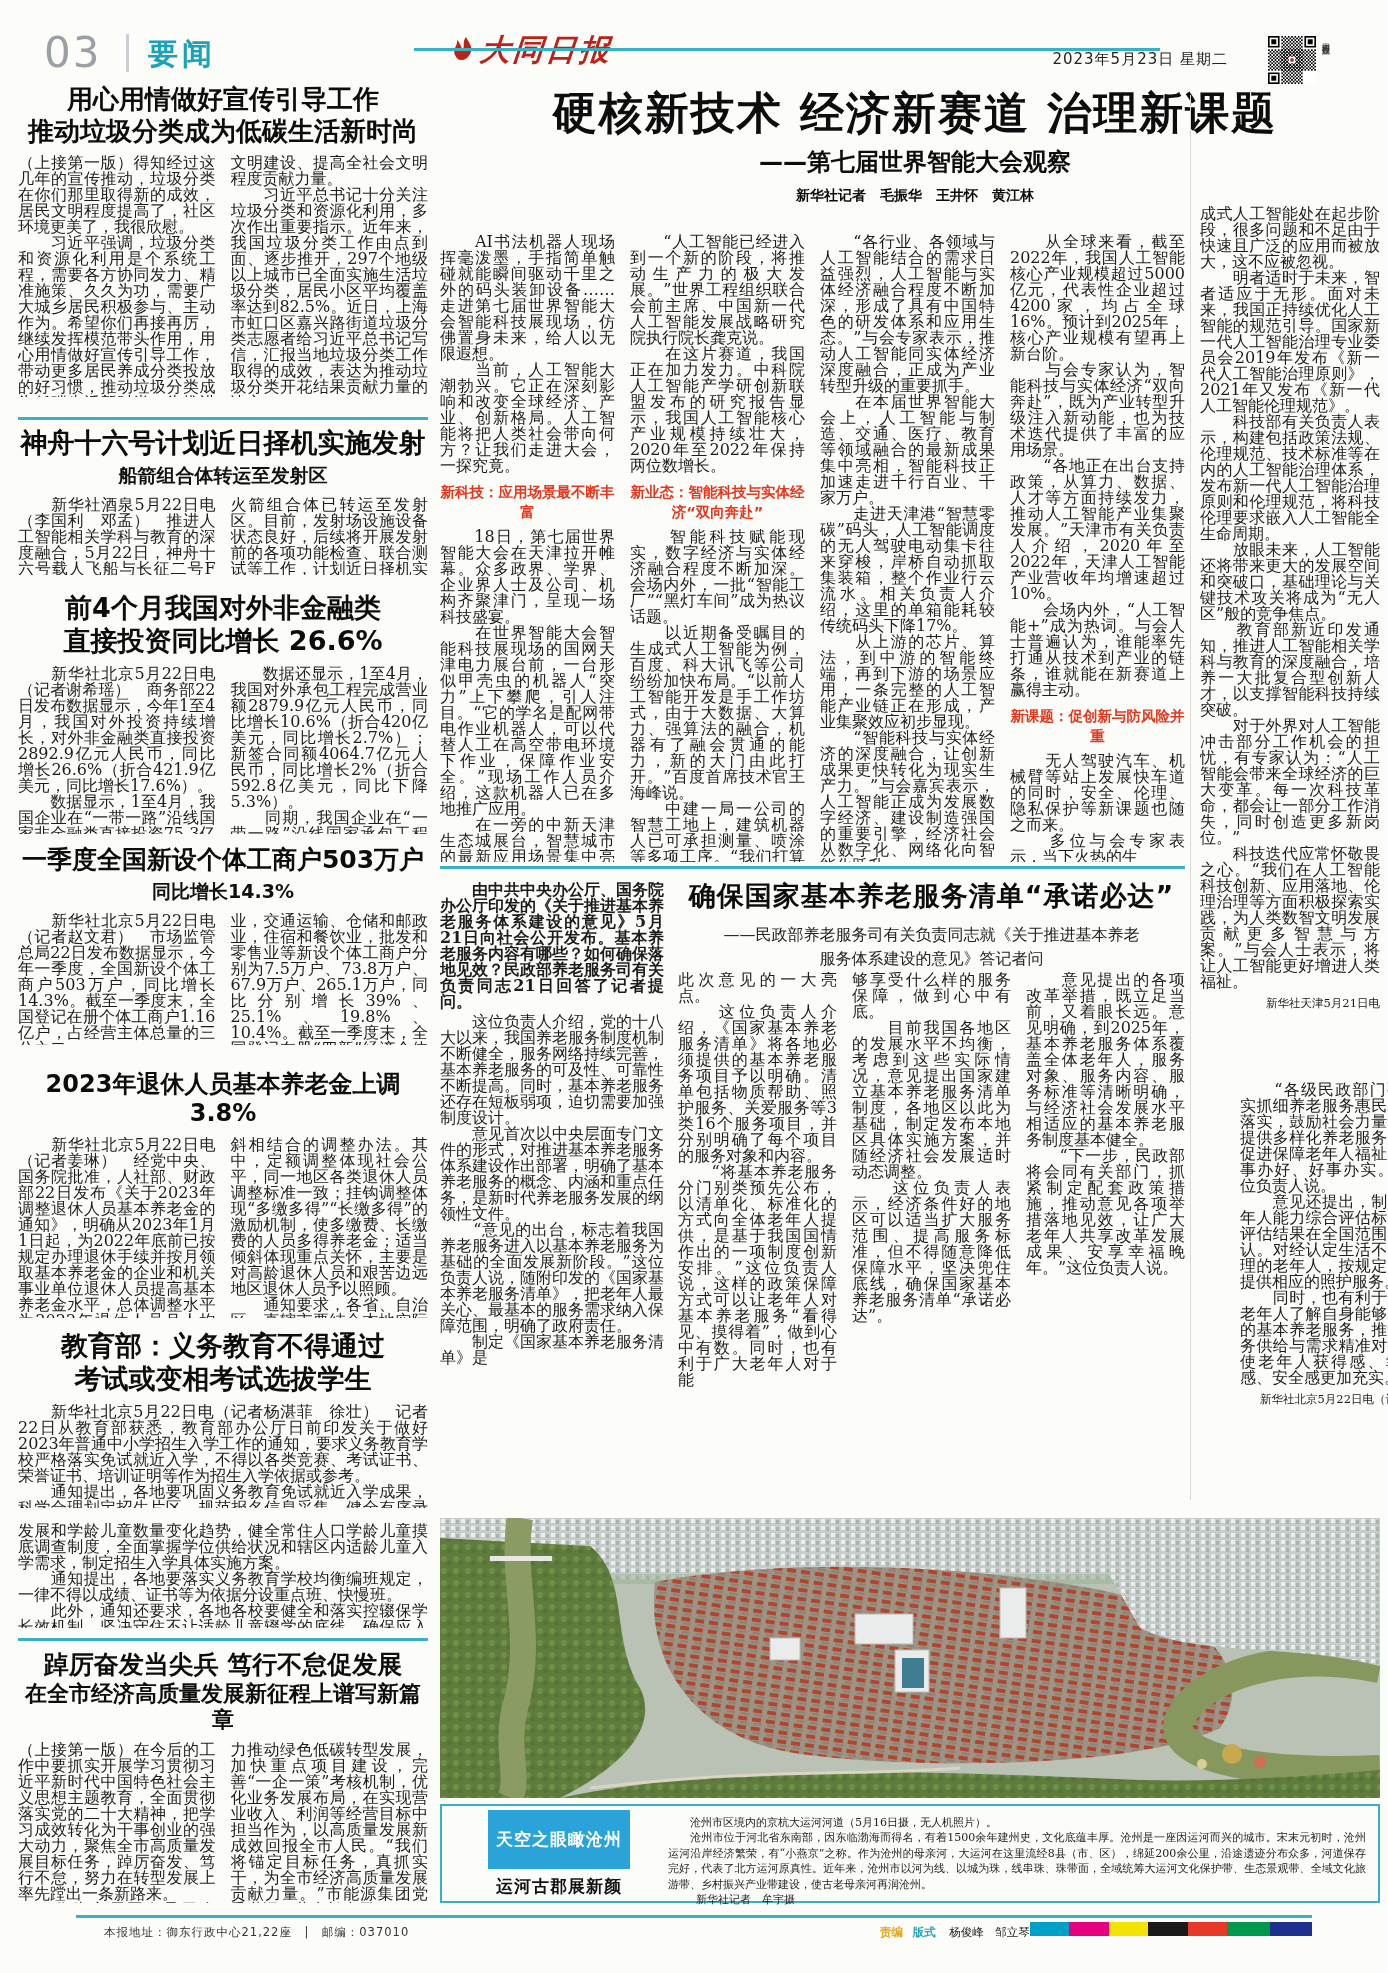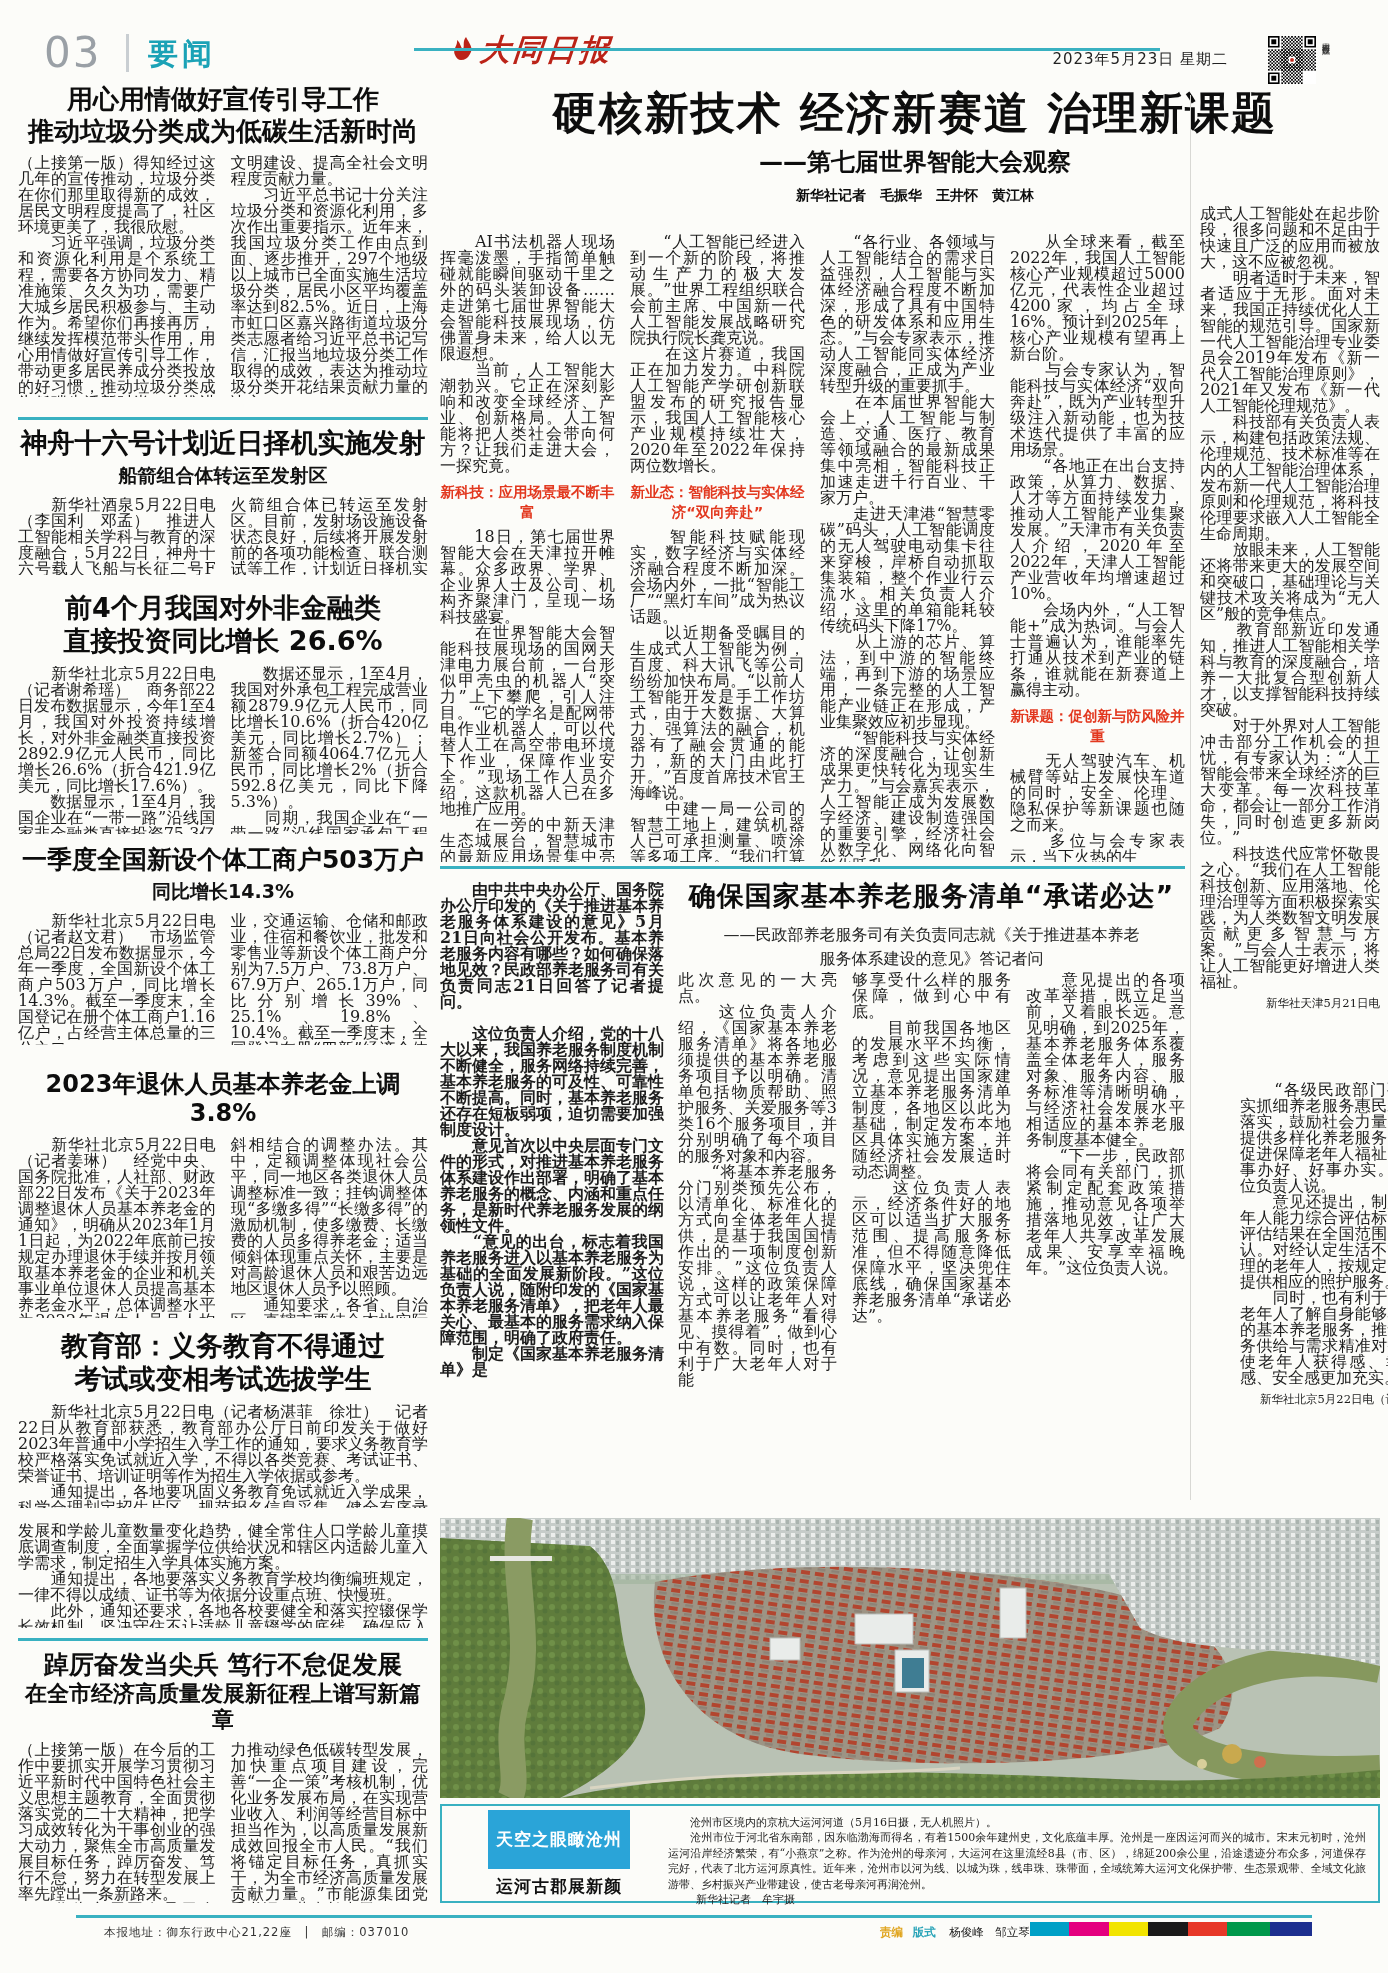--- a/index.html
+++ b/index.html
@@ -233,21 +233,21 @@
 　　教育部新近印发通知，推进人工智能相关学科与教育的深度融合，培养一大批复合型创新人才，以支撑智能科技持续突破。
 　　对于外界对人工智能冲击部分工作机会的担忧，有专家认为：“人工智能会带来全球经济的巨大变革。每一次科技革命，都会让一部分工作消失，同时创造更多新岗位。”
 　　科技迭代应常怀敬畏之心。“我们在人工智能科技创新、应用落地、伦理治理等方面积极探索实践，为人类数智文明发展贡献更多智慧与方案。”与会人士表示，将让人工智能更好增进人类福祉。</div>
     <div class="dateline">新华社天津5月21日电</div>
   </div>
 
   <div class="divider" style="left:440px;top:866px;width:745px;"></div>
 
   <div class="art" style="left:440px;top:882px;width:224px;height:620px;">
     <div class="txt intro">　　由中共中央办公厅、国务院办公厅印发的《关于推进基本养老服务体系建设的意见》5月21日向社会公开发布。基本养老服务内容有哪些？如何确保落地见效？民政部养老服务司有关负责同志21日回答了记者提问。</div>
-    <div class="txt" style="margin-top:16px;font-weight:bold;">　　这位负责人介绍，党的十八大以来，我国养老服务制度机制不断健全，服务网络持续完善，基本养老服务的可及性、可靠性不断提高。同时，基本养老服务还存在短板弱项，迫切需要加强制度设计。
+    <div class="txt" style="margin-top:4px;">　　这位负责人介绍，党的十八大以来，我国养老服务制度机制不断健全，服务网络持续完善，基本养老服务的可及性、可靠性不断提高。同时，基本养老服务还存在短板弱项，迫切需要加强制度设计。
 　　意见首次以中央层面专门文件的形式，对推进基本养老服务体系建设作出部署，明确了基本养老服务的概念、内涵和重点任务，是新时代养老服务发展的纲领性文件。
 　　“意见的出台，标志着我国养老服务进入以基本养老服务为基础的全面发展新阶段。”这位负责人说，随附印发的《国家基本养老服务清单》，把老年人最关心、最基本的服务需求纳入保障范围，明确了政府责任。
 　　制定《国家基本养老服务清单》是</div>
   </div>
 
   <div class="art" style="left:678px;top:880px;width:507px;height:128px;">
     <div class="t-c" style="font-size:27px;letter-spacing:1px;">确保国家基本养老服务清单“承诺必达”</div>
     <div class="pens-sub" style="margin-top:10px;">——民政部养老服务司有关负责同志就《关于推进基本养老</div>
     <div class="pens-sub">服务体系建设的意见》答记者问</div>
   </div>

